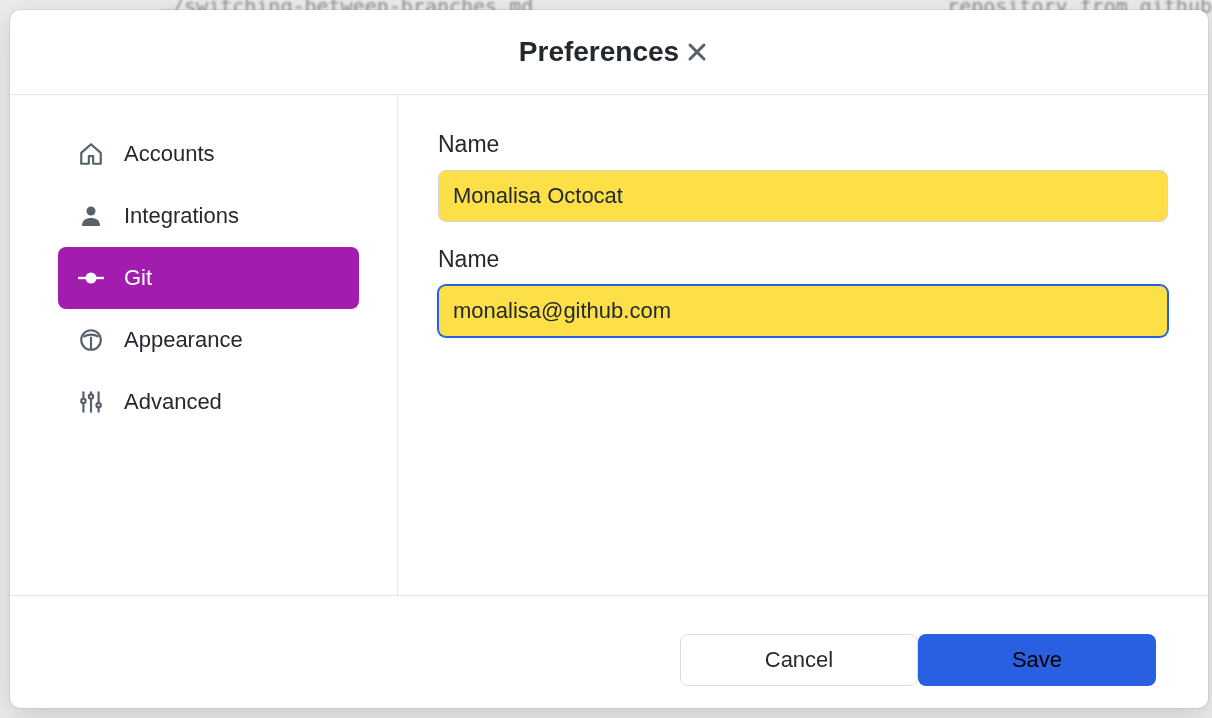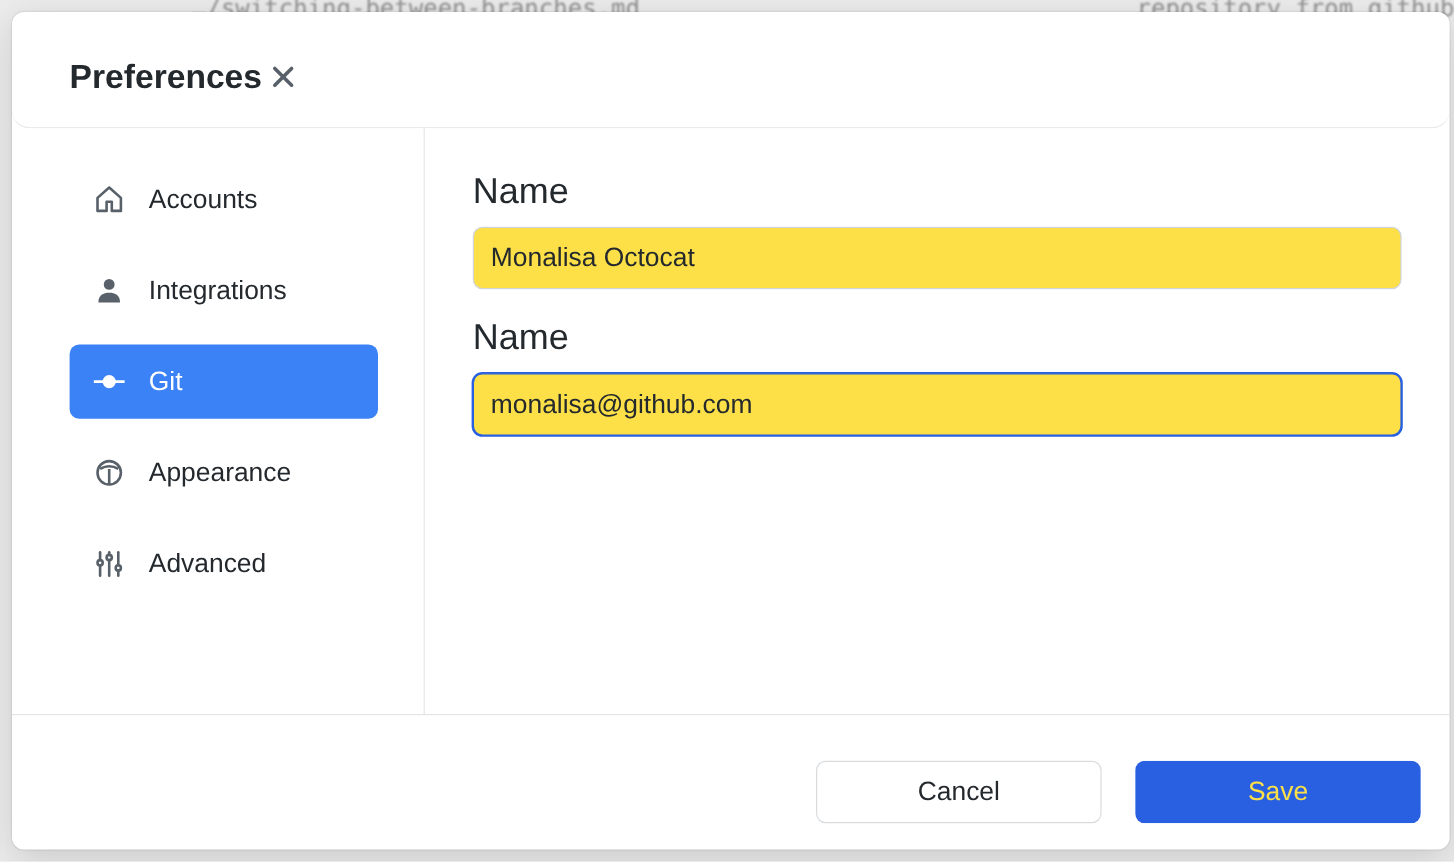--- a/index.html
+++ b/index.html
@@ -36,24 +36,23 @@
       bottom: 10px;
       background: #fff;
       border-radius: 10px;
       box-shadow: 0 8px 30px rgba(0,0,0,0.15), 0 0 0 1px rgba(0,0,0,0.06);
       display: flex;
       flex-direction: column;
     }
     .modal-header {
       display: flex;
       align-items: center;
-      justify-content: flex-start;
-      padding: 38px 32px 26px 48px;
+      justify-content: center;
+      padding: 26px 32px 26px 48px;
       border-bottom: 1px solid #e5e5e5;
-      border-radius: 15px;
     }
     .modal-title {
       font-size: 28px;
       font-weight: 600;
       color: #24292e;
     }
     .close-btn {
       font-size: 26px;
       color: #586069;
       cursor: pointer;
@@ -61,39 +60,38 @@
       line-height: 1;
       user-select: none;
     }
     .modal-body {
       flex: 1;
       display: flex;
       min-height: 0;
       border-bottom: 1px solid #e5e5e5;
     }
     .sidebar {
-      width: 344px;
+      width: 388px;
       border-right: 1px solid #e5e5e5;
       padding: 28px 38px 28px 48px;
       display: flex;
       flex-direction: column;
-      gap: 14px;
     }
     .sidebar-item {
       display: flex;
       align-items: center;
       gap: 20px;
       padding: 18px 20px;
       border-radius: 8px;
       cursor: pointer;
       color: #24292e;
       font-size: 22px;
     }
     .sidebar-item.active {
-      background: #3b82f6;
+      background: #a21caf;
       color: #fff;
     }
     .sidebar-item .icon {
       width: 26px;
       height: 26px;
       display: flex;
       align-items: center;
       justify-content: center;
       flex-shrink: 0;
     }
@@ -103,21 +101,21 @@
     }
     .content {
       flex: 1;
       padding: 36px 40px;
     }
     .field {
       margin-bottom: 24px;
     }
     .field-label {
       display: block;
-      font-size: 30px;
+      font-size: 23px;
       color: #24292e;
       margin-bottom: 12px;
     }
     .field-input {
       width: 100%;
       padding: 12px 14px;
       font-size: 22px;
       color: #24292e;
       border: 1px solid #d1d5da;
       border-radius: 8px;
@@ -125,41 +123,41 @@
       outline: none;
       font-family: inherit;
     }
     .field-input.focused {
       border-color: #2860e1;
       box-shadow: 0 0 0 1px #2860e1;
     }
     .modal-footer {
       display: flex;
       justify-content: flex-end;
-      gap: 28px;
-      padding: 38px 24px 22px 40px;
+      gap: 0;
+      padding: 38px 52px 22px 40px;
     }
     .btn {
       padding: 12px 0;
       width: 238px;
       font-size: 22px;
       border-radius: 8px;
       cursor: pointer;
       text-align: center;
       border: 1px solid transparent;
       font-family: inherit;
     }
     .btn-secondary {
       background: #fff;
       color: #24292e;
       border-color: #d9dcdf;
     }
     .btn-primary {
       background: #2860e1;
-      color: #fde047;
+      color: #000000;
       font-weight: 500;
     }
     svg {
       display: block;
     }
   </style>
 </head>
 <body>
 
 <div class="backdrop">

